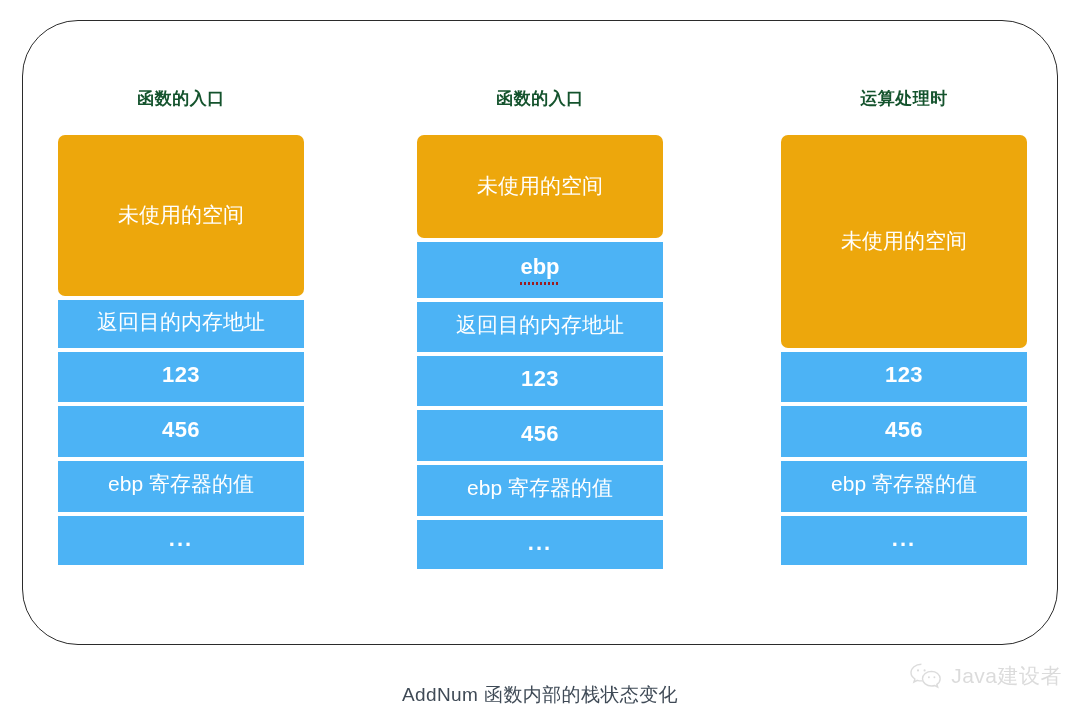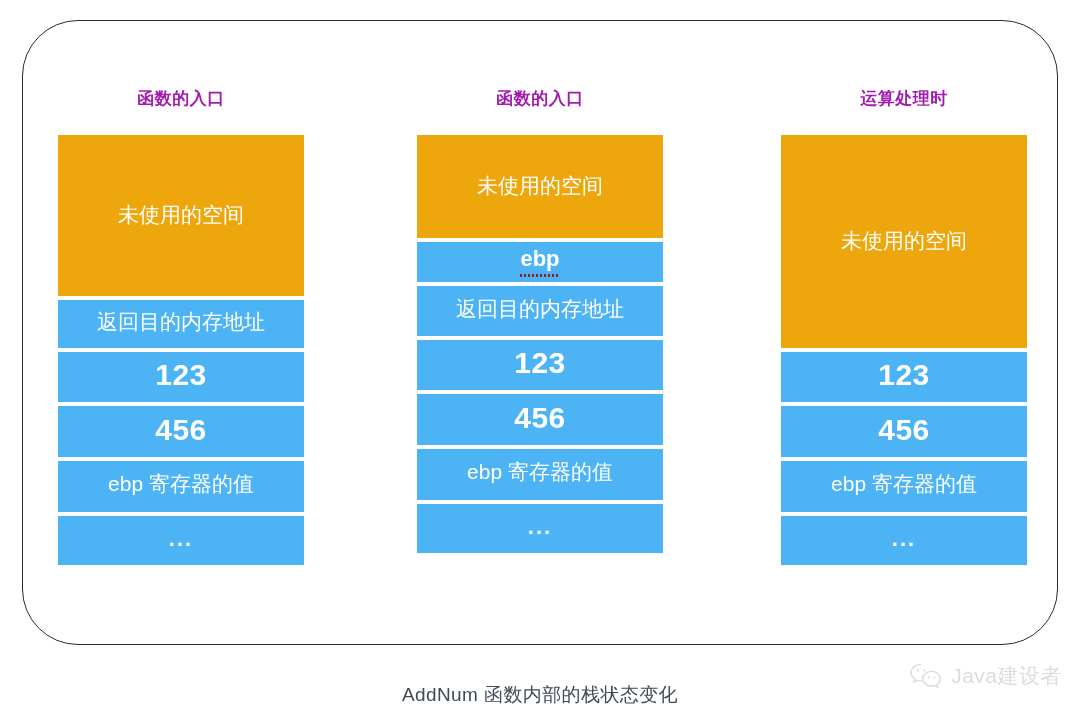--- a/index.html
+++ b/index.html
@@ -46,21 +46,21 @@
   .column.col2 { left: 781px; }
 
   .col-title {
     position: absolute;
     top: 88px;
     left: 0;
     width: 246px;
     text-align: center;
     font-size: 17px;
     font-weight: bold;
-    color: #a21caf;
+    color: #14532d;
     letter-spacing: 0.5px;
     line-height: 22px;
   }
 
   .stack {
     position: absolute;
     top: 135px;
     left: 0;
     width: 246px;
   }
@@ -70,41 +70,41 @@
     box-sizing: border-box;
     color: #ffffff;
     display: flex;
     align-items: center;
     justify-content: center;
     font-size: 21px;
     line-height: 1.25;
     text-align: center;
     position: relative;
   }
-  .cell.unused  { background: #eda70c; }
+  .cell.unused  { background: #eda70c; border-radius: 7px; }
   .cell.used    { background: #4cb3f5; }
 
   
   .cell.sep::before {
     content: "";
     position: absolute;
     left: 0;
     top: 0;
     width: 100%;
     height: 4px;
     background: #ffffff;
   }
 
   .cell .txt {
     font-size: 21px;
     color: #ffffff;
     font-weight: normal;
     white-space: nowrap;
   }
-  .cell.num .txt   { font-weight: bold; font-size: 30px; letter-spacing: 0.5px; }
+  .cell.num .txt   { font-weight: bold; font-size: 22px; letter-spacing: 0.5px; }
   .cell.dots .txt  { font-weight: bold; font-size: 22px; letter-spacing: 2px; }
   .cell.ebp .txt   {
     font-weight: bold;
     font-size: 22px;
     position: relative;
     padding-bottom: 2px;
   }
   
   .cell.ebp .txt::after {
     content: "";
@@ -181,21 +181,21 @@
         </div>
       </div>
   </div>
 
   <div class="column col1">
     <div class="col-title">函数的入口</div>
     <div class="stack">
         <div class="cell unused" style="height: 103px;">
           <span class="txt">未使用的空间</span>
         </div>
-        <div class="cell used sep ebp" style="height: 44px;">
+        <div class="cell used sep ebp" style="height: 60px;">
           <span class="txt">ebp</span>
         </div>
         <div class="cell used sep" style="height: 54px;">
           <span class="txt">返回目的内存地址</span>
         </div>
         <div class="cell used sep num" style="height: 54px;">
           <span class="txt">123</span>
         </div>
         <div class="cell used sep num" style="height: 55px;">
           <span class="txt">456</span>

